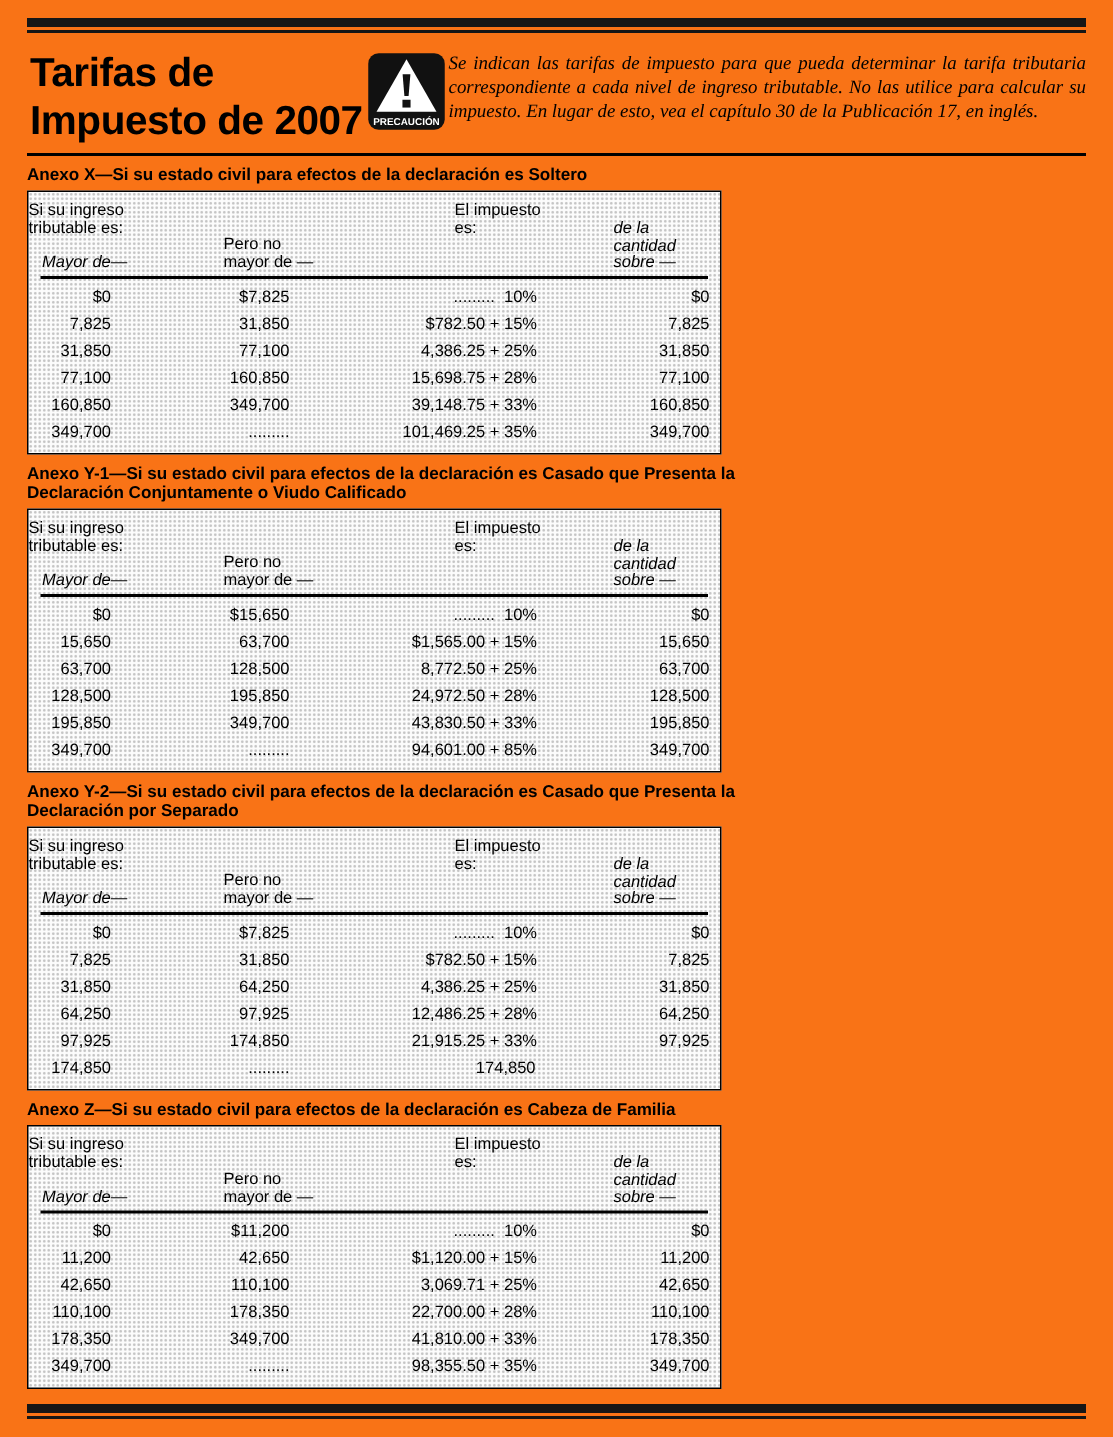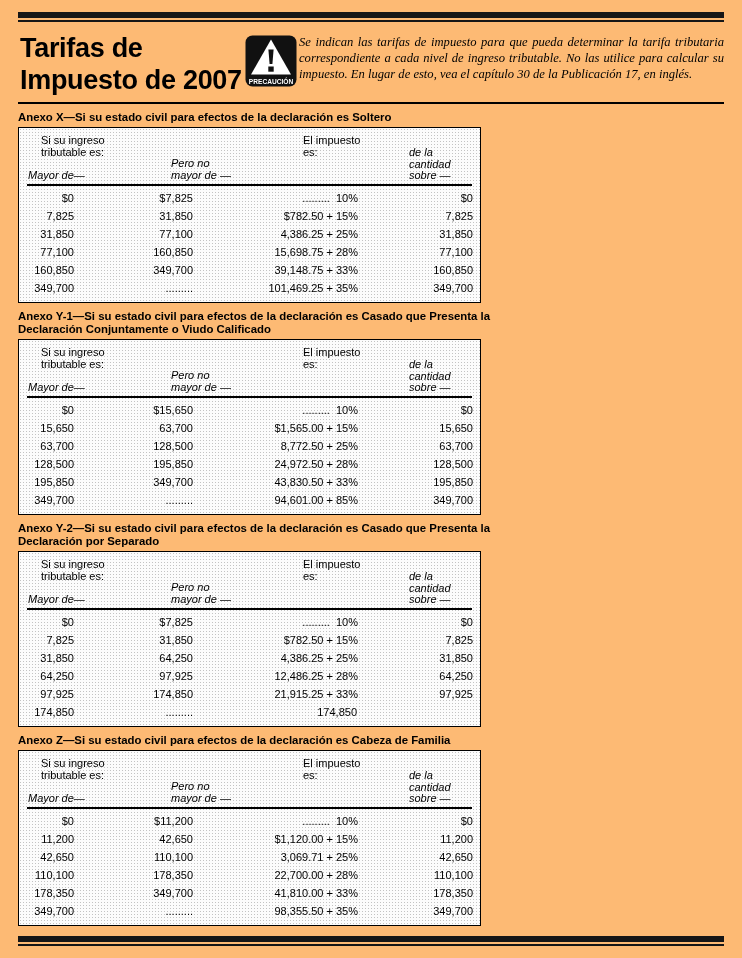--- a/index.html
+++ b/index.html
@@ -2,21 +2,21 @@
 <html><head>
 <meta charset="utf-8">
 <style>
   * { margin:0; padding:0; box-sizing:border-box; }
   html,body { background:#ffffff; }
   body { font-family:"Liberation Sans","DejaVu Sans",sans-serif; color:#000; }
 
   .page {
     position:relative;
     width:742px; height:958px;
-    background:#fdba74;
+    background:#f97316;
     padding:12px 18px 0 18px;
     overflow:hidden;
   }
 
   .rule-thick { height:6px; background:#161616; }
   .rule-thin  { height:2px; background:#161616; margin-top:2px; }
 
   
   .header-row { display:flex; margin-top:10px; }
   .page-title {
@@ -44,24 +44,24 @@
   .tbl {
     width:463px;
     border:1.5px solid #000;
     background-color:#fcfcfc;
     background-image:radial-gradient(circle, #c3c3c3 0.8px, rgba(0,0,0,0) 0.9px);
     background-size:3px 3px;
     padding-bottom:5px;
     margin-bottom:3px;
   }
   .thead { position:relative; height:58px; font-size:11px; line-height:12.5px; }
-  .h-income { position:absolute; left:22px;  top:6px; width:82px; }
+  .h-income { position:absolute; left:0;  top:6px; width:82px; }
   .h-tax    { position:absolute; left:284px; top:6px; width:72px; }
   .h-mayor  { position:absolute; left:9px;   bottom:4px; font-style:italic; }
-  .h-perono { position:absolute; left:152px; bottom:4px; width:70px; font-style:italic; }
+  .h-perono { position:absolute; left:130px; bottom:4px; width:70px; }
   .h-dela   { position:absolute; left:390px; bottom:4px; width:48px; font-style:italic; line-height:11.5px; }
   .thead-rule { position:absolute; left:8px; right:8px; bottom:0; height:1.5px; background:#000; }
 
   .trows { padding-top:3px; }
   .trow { display:grid; grid-template-columns:60px 120px 165px 1fr; height:18px; line-height:18px; font-size:11px; }
   .tcell { text-align:right; white-space:nowrap; }
   .c0 { padding-right:5px; }
   .c1 { padding-right:6px; }
   .c2 { padding-right:6px; }
   .c3 { padding-right:7px; }

